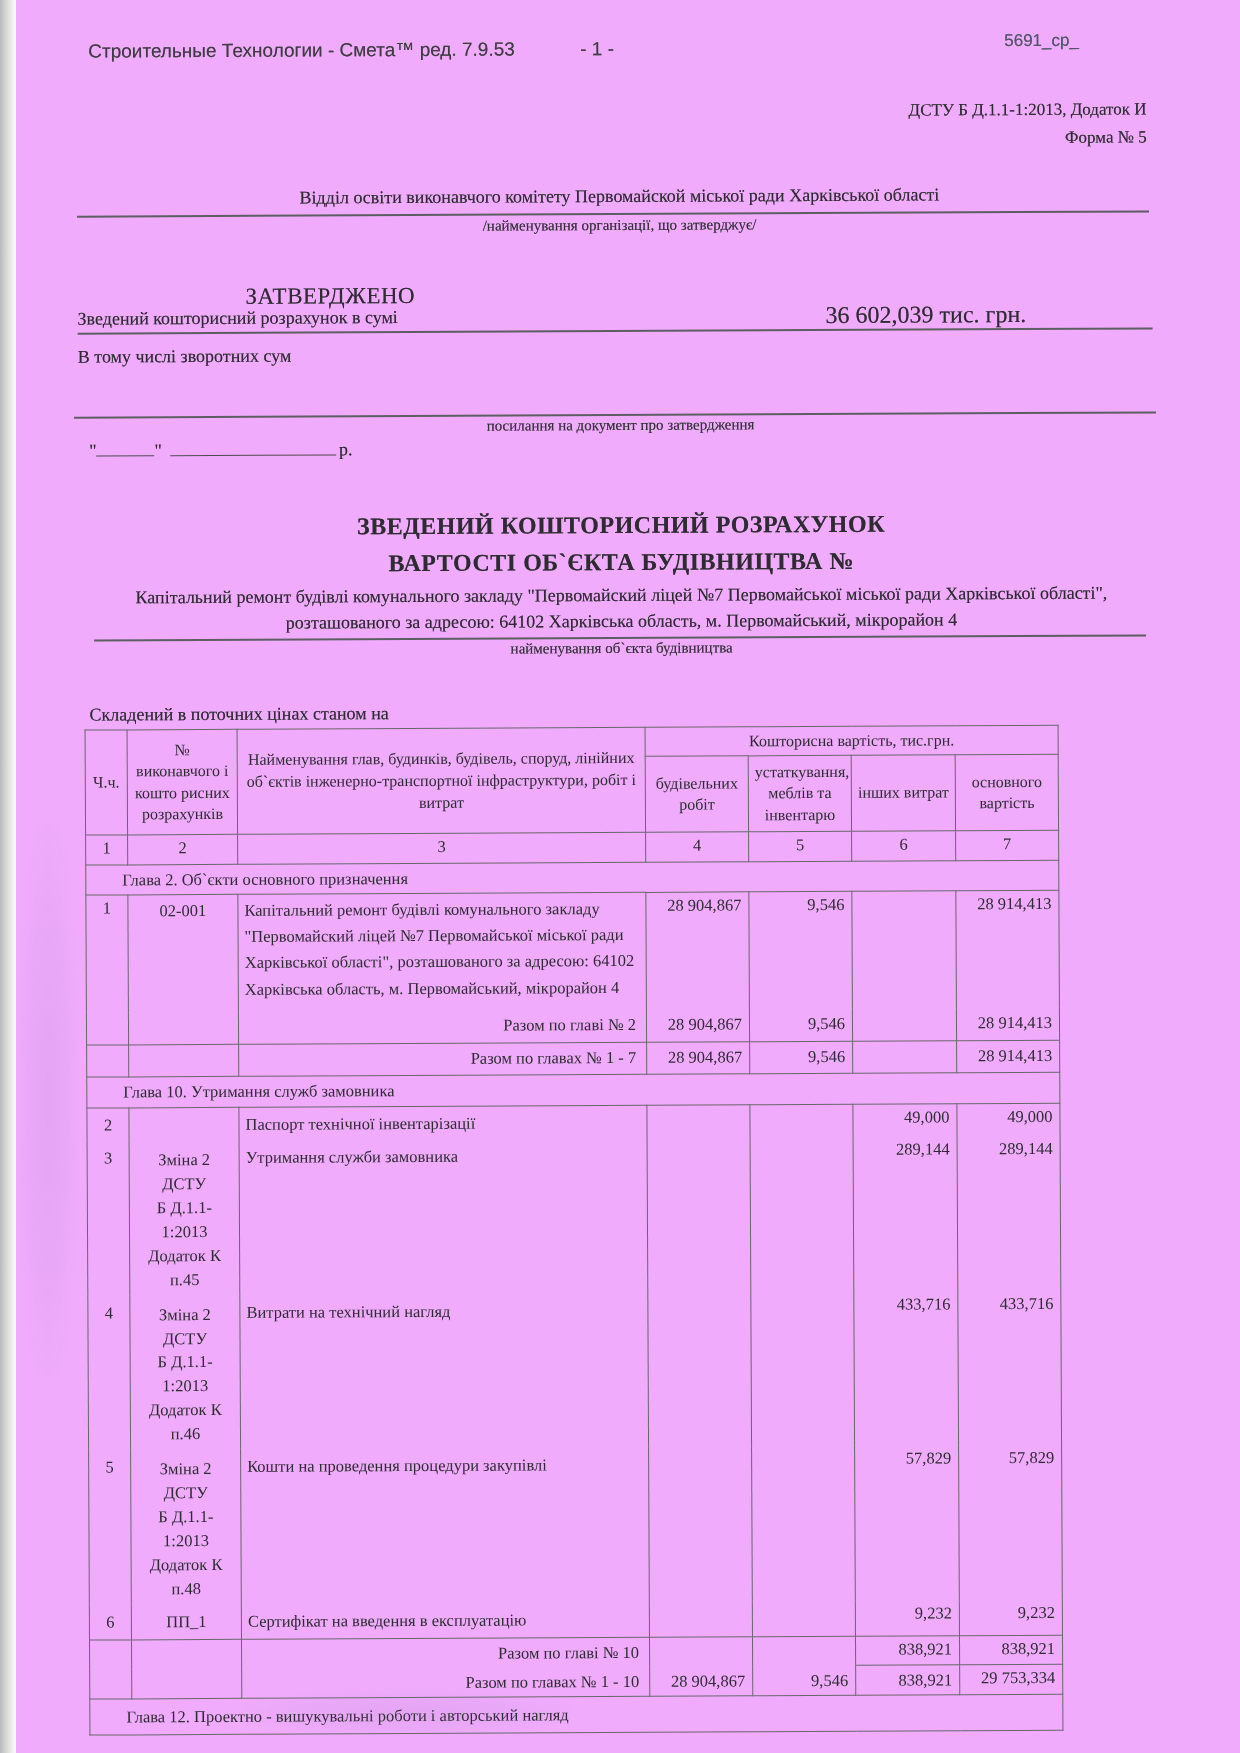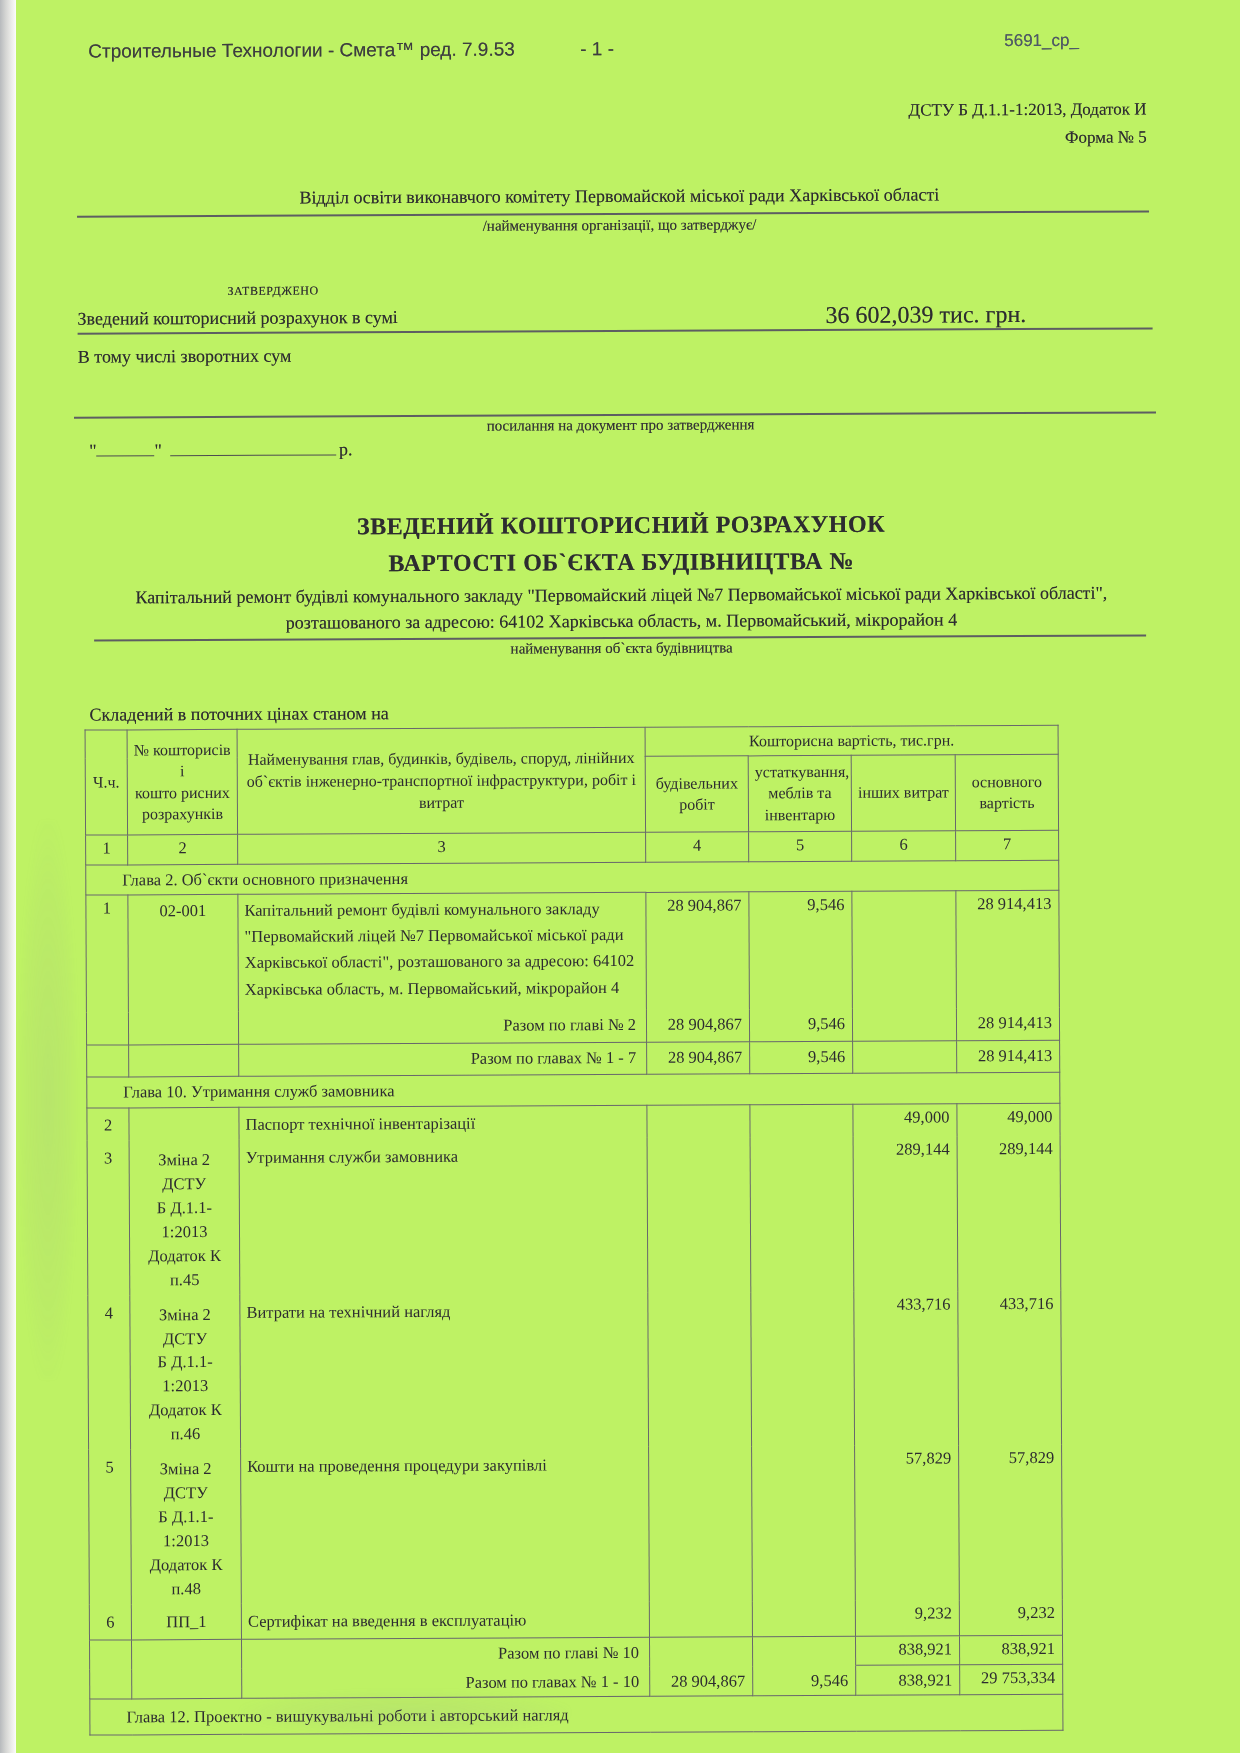--- a/index.html
+++ b/index.html
@@ -2,21 +2,21 @@
 <html><head>
 <meta charset="utf-8">
 <style>
   html,body{margin:0;padding:0;}
   body{
     width:1240px;height:1753px;position:relative;overflow:hidden;
     background:#fdfdfc;
     font-family:"Liberation Serif", serif;
     color:#2d2c30;
   }
-  .sheet{position:absolute;inset:0;background:#bef264;}
+  .sheet{position:absolute;inset:0;background:#f0abfc;}
   .scan-edge{
     position:absolute;left:0;top:0;width:16px;height:1753px;
     background:linear-gradient(90deg,#b7babd 0,#d4d5d3 35%,#ebebe8 70%,#fcfcfa 100%);
   }
   .content{
     position:absolute;inset:0;
     transform:rotate(-0.28deg);
     transform-origin:620px 820px;
   }
   .abs{position:absolute;}
@@ -60,21 +60,21 @@
     <div class="abs sans soft" style="left:584px;top:38px;font-size:19px;color:#3d3d40;">- 1 -</div>
     <div class="abs sans soft" style="left:1008px;top:33px;font-size:17px;color:#4e586a;">5691_ср_</div>
 
     <div class="abs soft" style="left:700px;top:102px;width:450px;text-align:right;font-size:17px;">ДСТУ Б Д.1.1-1:2013, Додаток И</div>
     <div class="abs soft" style="left:700px;top:130px;width:450px;text-align:right;font-size:17px;">Форма № 5</div>
 
     <div class="abs soft center-band" style="top:186px;font-size:18px;">Відділ освіти виконавчого комітету Первомайской міської ради Харківської області</div>
     <div class="rule thin" style="left:80px;top:213px;width:1072px;"></div>
     <div class="abs soft center-band caption" style="top:217px;">/найменування організації, що затверджує/</div>
 
-    <div class="abs soft" style="left:230px;top:282px;font-size:12px;letter-spacing:0.5px;">ЗАТВЕРДЖЕНО</div>
+    <div class="abs soft" style="left:248px;top:282px;font-size:23px;letter-spacing:0.5px;">ЗАТВЕРДЖЕНО</div>
     <div class="abs soft" style="left:80px;top:306px;font-size:18px;">Зведений кошторисний розрахунок в сумі</div>
     <div class="abs soft" style="left:828px;top:303px;font-size:24px;">36 602,039 тис. грн.</div>
     <div class="rule thin" style="left:80px;top:330px;width:1075px;"></div>
     <div class="abs soft" style="left:80px;top:344px;font-size:18px;">В тому числі зворотних сум</div>
 
     <div class="rule thin" style="left:76px;top:414px;width:1082px;"></div>
     <div class="abs soft center-band caption" style="top:417px;">посилання на документ про затвердження</div>
 
     <div class="abs" style="left:91px;top:432px;height:26px;font-size:18px;">
       <span class="soft">"</span><span style="display:inline-block;width:58px;border-bottom:1.5px solid #4c4c50;height:21px;"></span><span class="soft">"</span><span style="display:inline-block;width:166px;border-bottom:1.5px solid #4c4c50;height:21px;margin-left:8px;"></span><span class="soft" style="margin-left:3px;">р.</span>
@@ -96,21 +96,21 @@
           <col style="width:408px">
         <col style="width:103px">
           <col style="width:103px">
           <col style="width:104px">
           <col style="width:103px">
       </colgroup>
       <tbody>
         <tr class="hdr" style="height:24px;">
           <td rowspan="2">Ч.ч.</td>
           <td rowspan="2">
-            <div>№ кошторисів і</div>
+            <div>№ виконавчого і</div>
             <div>кошто рисних</div>
             <div>розрахунків</div>
           </td>
           <td rowspan="2">Найменування глав, будинків, будівель, споруд, лінійних об`єктів інженерно-транспортної інфраструктури, робіт і витрат</td>
           <td colspan="4">Кошторисна вартість, тис.грн.</td>
         </tr>
         <tr class="hdr" style="height:76px;">
           <td>
             <div>будівельних</div>
             <div>робіт</div>

